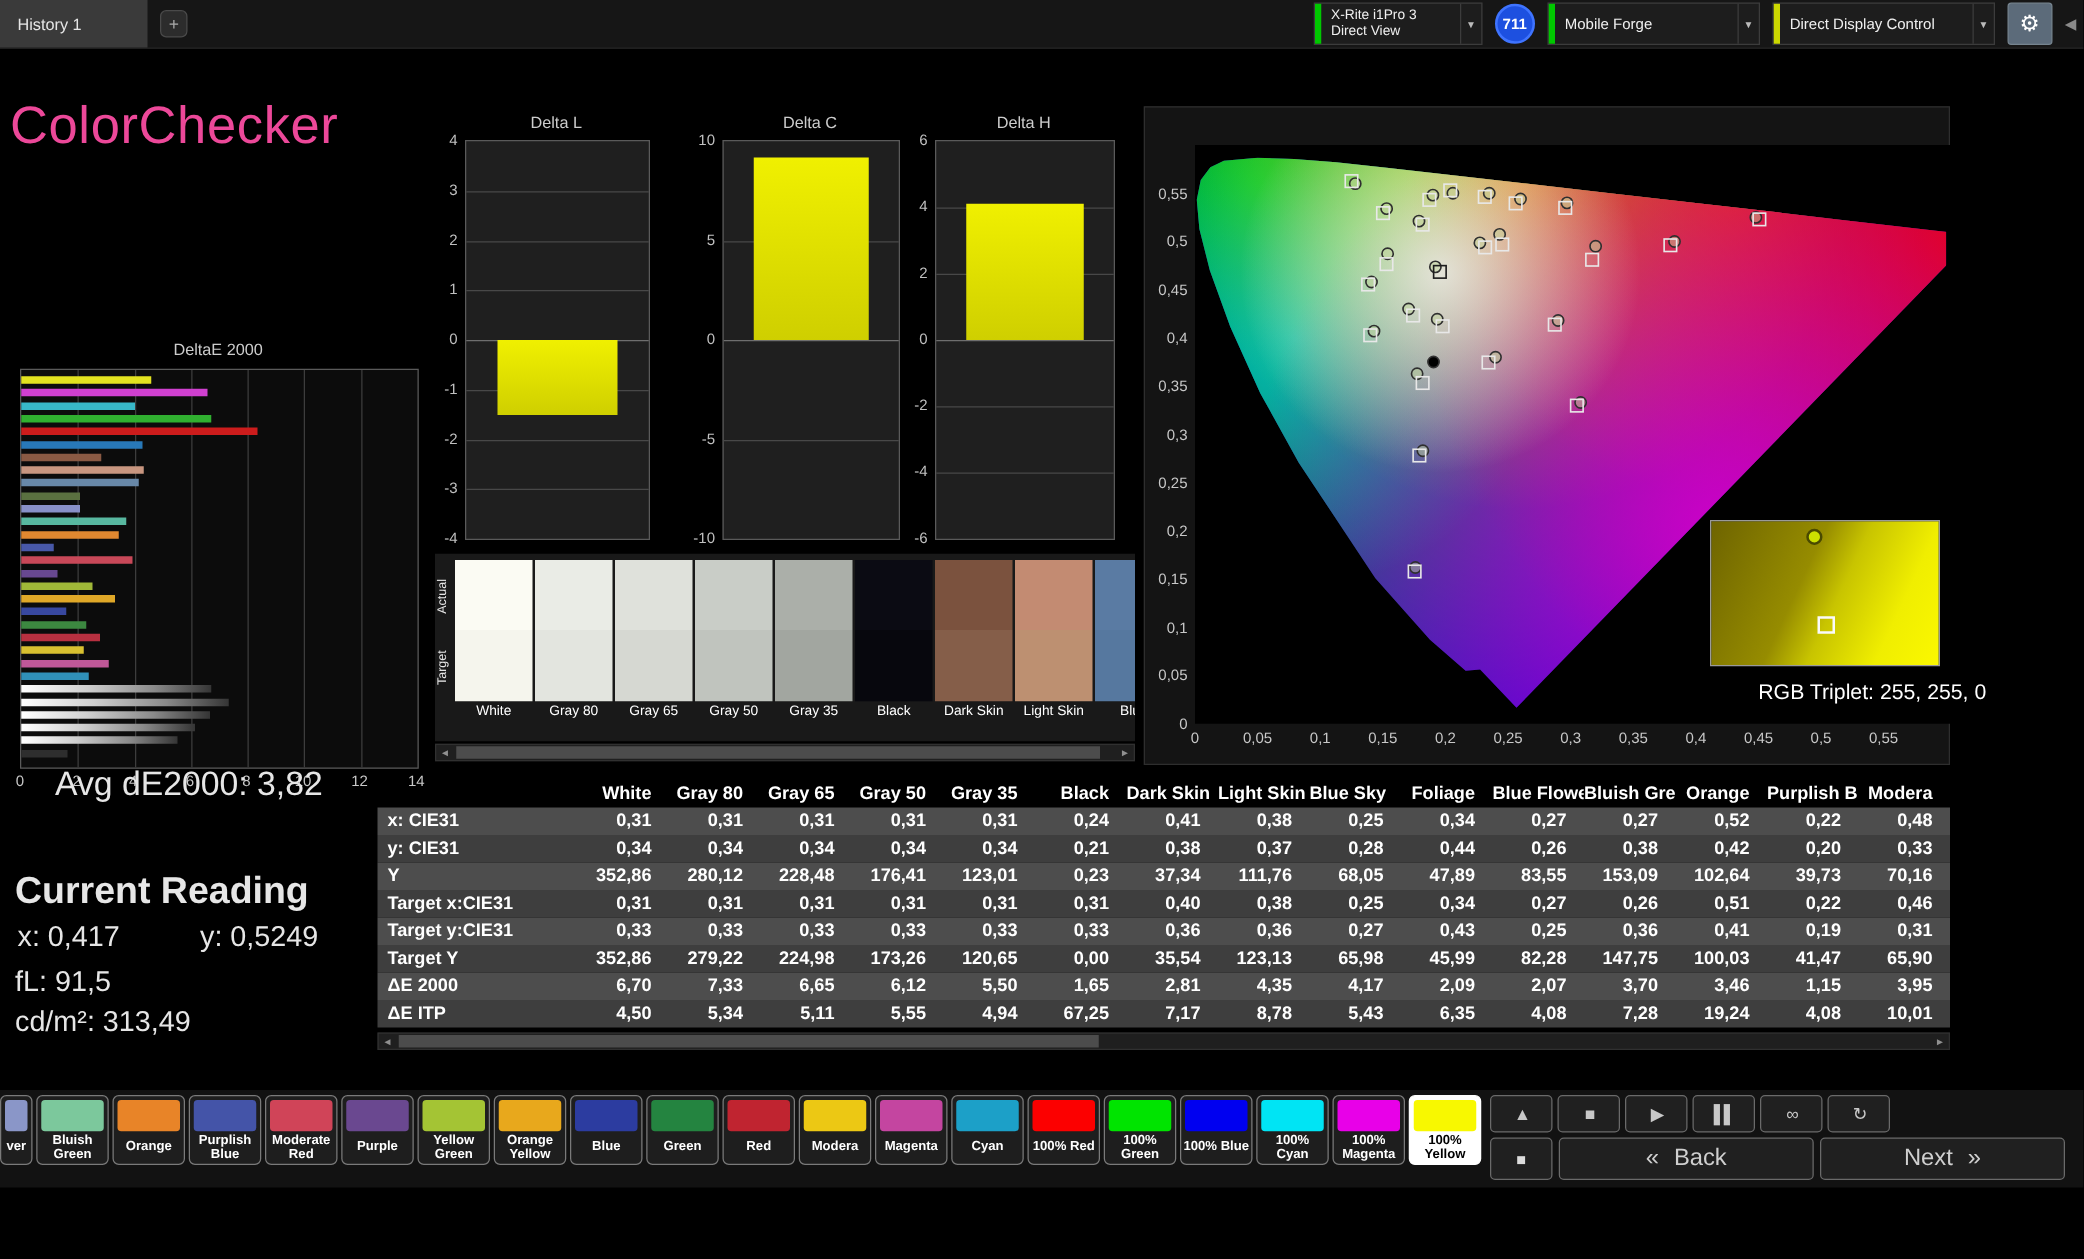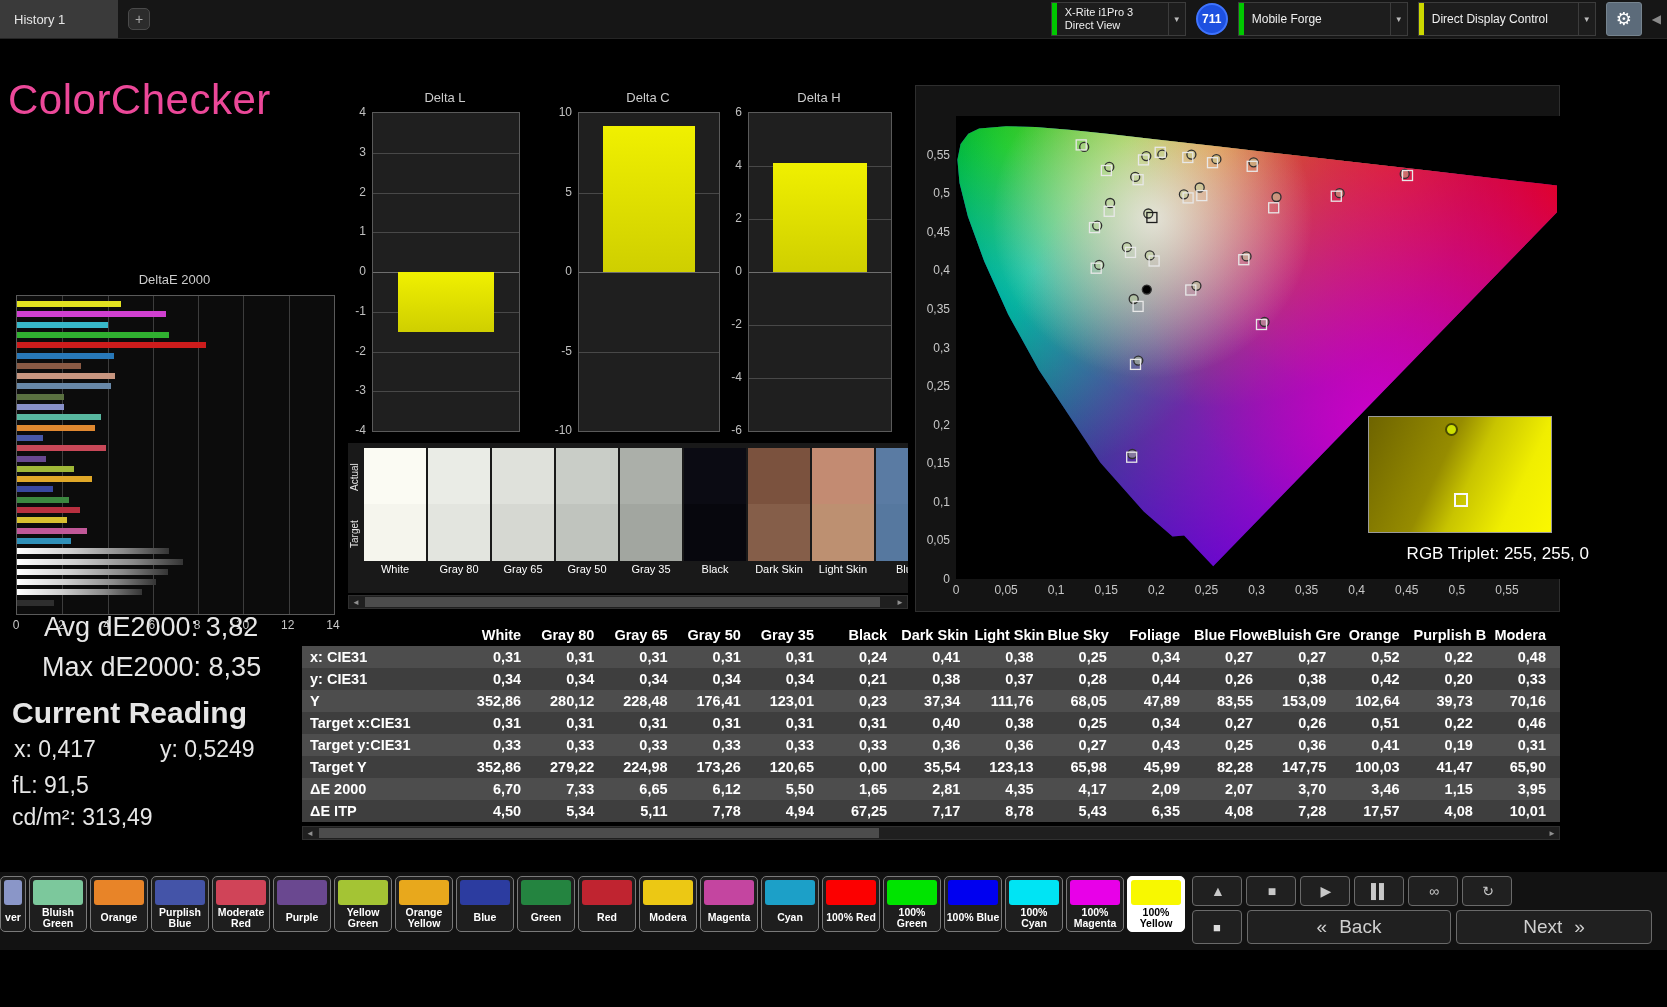--- a/index.html
+++ b/index.html
@@ -451,21 +451,20 @@
         <div class="cie-xlab" style="left: 340.5px;">0,3</div>
         <div class="cie-xlab" style="left: 390.6px;">0,35</div>
         <div class="cie-xlab" style="left: 440.7px;">0,4</div>
         <div class="cie-xlab" style="left: 490.8px;">0,45</div>
         <div class="cie-xlab" style="left: 540.8px;">0,5</div>
         <div class="cie-xlab" style="left: 590.9px;">0,55</div>
       </div>
   </div>
 
   <div class="stat stat-avg">Avg dE2000: 3,82</div>
-  <div class="stat stat-max">Max dE2000: 8,35</div>
   <div class="stat stat-current">Current Reading</div>
   <div class="stat stat-x">x: 0,417</div>
   <div class="stat stat-y">y: 0,5249</div>
   <div class="stat stat-fl">fL: 91,5</div>
   <div class="stat stat-cd">cd/m²: 313,49</div>
 
   <div id="result-table">
       <div class="trow head">
         <div class="tc tl"></div>
         <div class="tc">White</div>
@@ -608,30 +607,30 @@
         <div class="tc">3,70</div>
         <div class="tc">3,46</div>
         <div class="tc">1,15</div>
         <div class="tc">3,95</div>
       </div>
       <div class="trow b">
         <div class="tc tl">ΔE ITP</div>
         <div class="tc">4,50</div>
         <div class="tc">5,34</div>
         <div class="tc">5,11</div>
-        <div class="tc">7,78</div>
+        <div class="tc">5,55</div>
         <div class="tc">4,94</div>
         <div class="tc">67,25</div>
         <div class="tc">7,17</div>
         <div class="tc">8,78</div>
         <div class="tc">5,43</div>
         <div class="tc">6,35</div>
         <div class="tc">4,08</div>
         <div class="tc">7,28</div>
-        <div class="tc">17,57</div>
+        <div class="tc">19,24</div>
         <div class="tc">4,08</div>
         <div class="tc">10,01</div>
       </div>
     </div>
   <div class="scrollbar" style="left:302px;top:826px;width:1258px;">
     <span class="sb-arrow left">◄</span>
     <span class="sb-arrow right">►</span>
     <span class="sb-thumb" style="left:16px;width:560px;"></span>
   </div>
 

